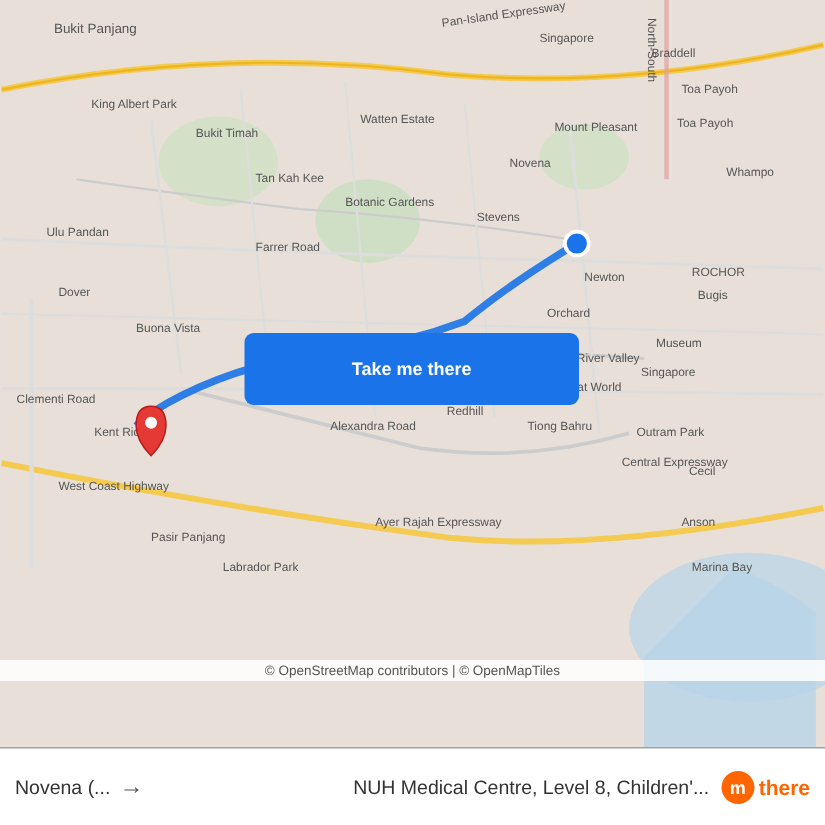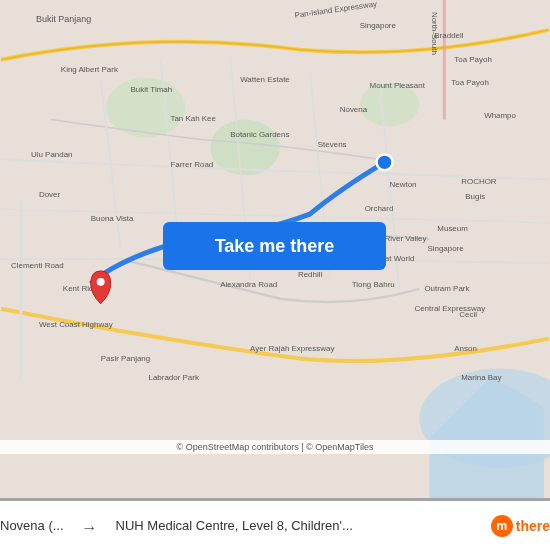--- a/index.html
+++ b/index.html
@@ -37,38 +37,38 @@
     #take-me-there-btn {
       position: absolute;
       top: 222px;
       left: 163px;
       width: 223px;
       height: 48px;
       background: #1a73e8;
       color: white;
       border: none;
       border-radius: 6px;
-      font-size: 18px;
+      font-size: 12px;
       font-weight: bold;
       cursor: pointer;
       z-index: 10;
       display: flex;
       align-items: center;
       justify-content: center;
     }
 
     
     #bottom-bar {
       background: white;
       height: 52px;
       display: flex;
       align-items: center;
-      padding: 0 0;
-      border-top: 3px solid #a3a3a3;
-      gap: 12px;
+      padding: 0 10px;
+      border-top: 1px solid #a3a3a3;
+      gap: 0;
     }
 
     .route-from {
       font-size: 13px;
       color: #333;
       white-space: nowrap;
       overflow: hidden;
       text-overflow: ellipsis;
       max-width: 110px;
     }
@@ -80,20 +80,21 @@
       flex-shrink: 0;
     }
 
     .route-to {
       font-size: 13px;
       color: #333;
       white-space: nowrap;
       overflow: hidden;
       text-overflow: ellipsis;
       flex: 1;
+      text-align: right;
     }
 
     .moovit-logo {
       display: flex;
       align-items: center;
       gap: 3px;
       margin-left: 8px;
       flex-shrink: 0;
     }
 

